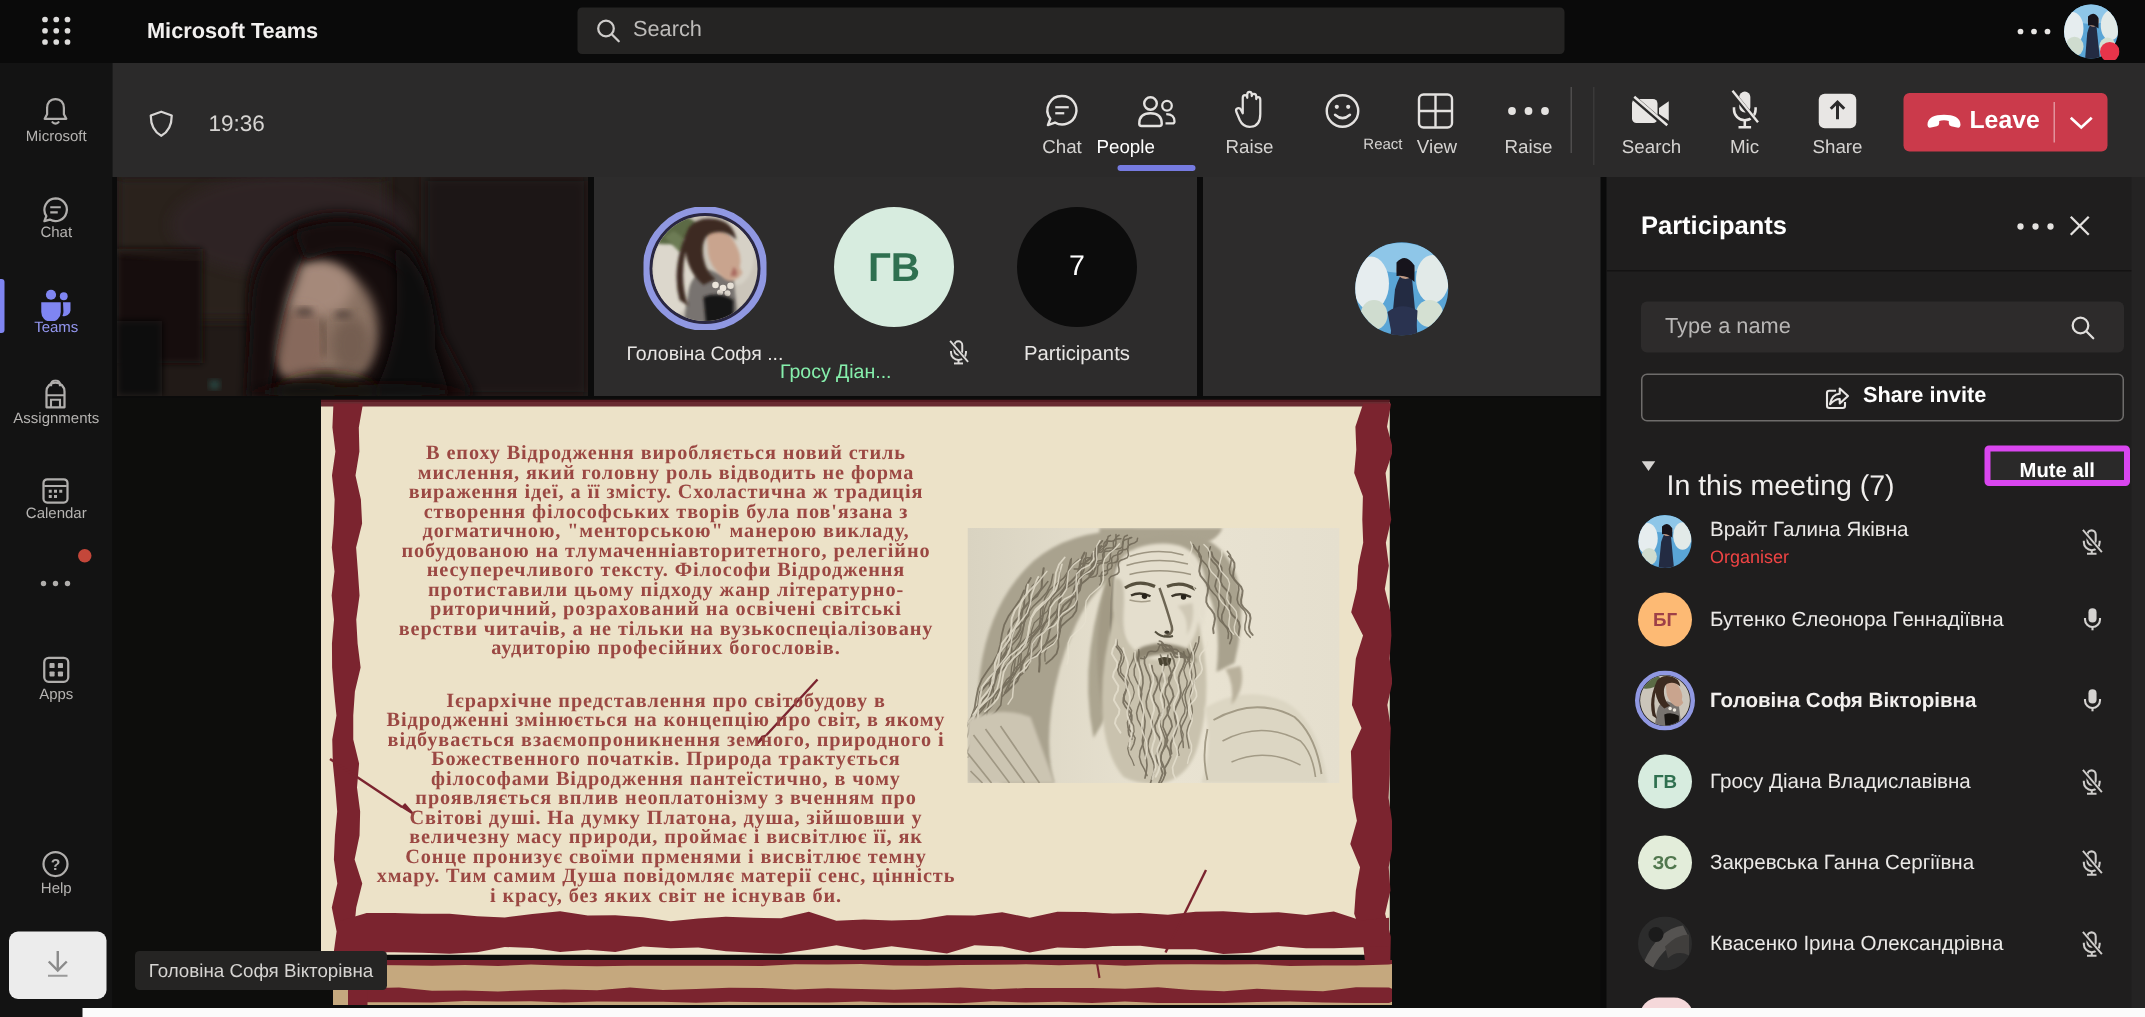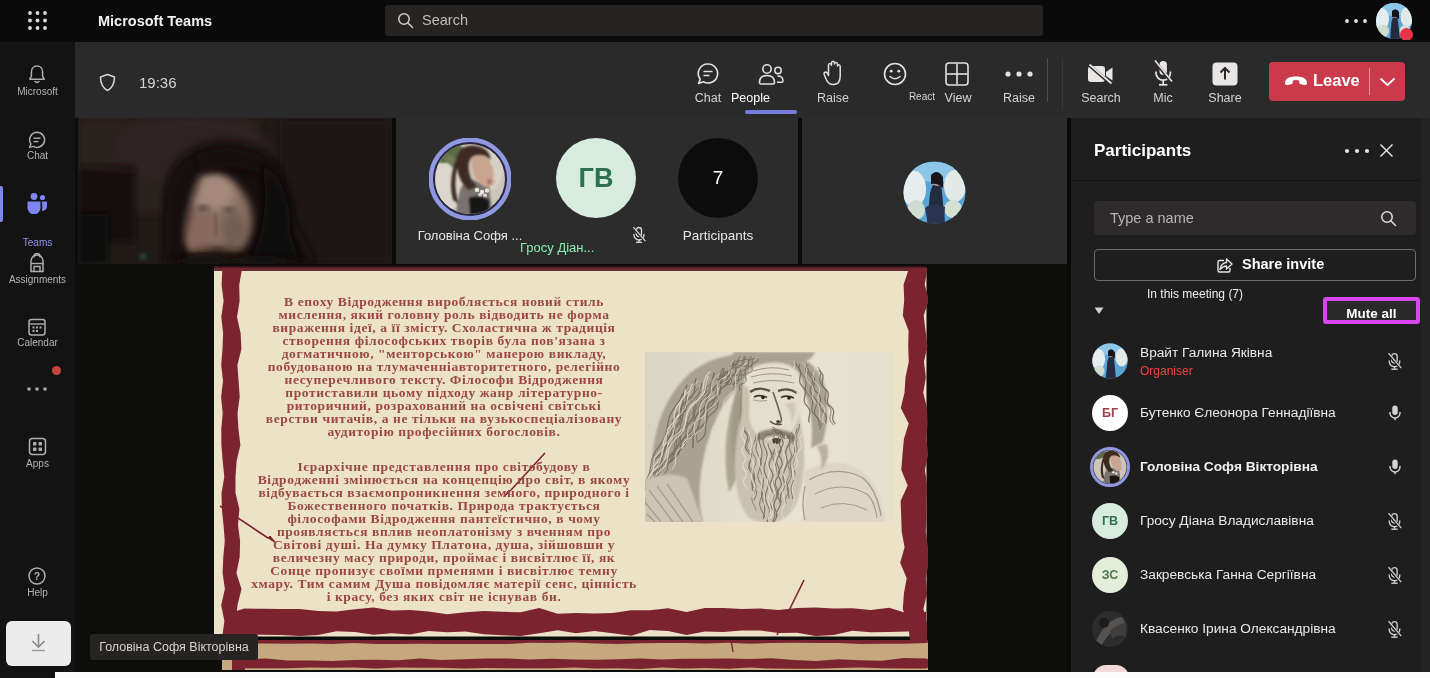--- a/index.html
+++ b/index.html
@@ -77,21 +77,21 @@
 
   <div class="abs" style="left:0;top:186px;width:3px;height:36px;background:#7f85f1;border-radius:0 2px 2px 0;"></div>
   <svg class="abs" style="left:25px;top:192px;" width="24" height="22" viewBox="0 0 24 22">
     <g fill="#7f85f1">
       <circle cx="9" cy="4.5" r="3.4"></circle>
       <circle cx="17.5" cy="5.5" r="2.6"></circle>
       <path d="M2.5 9.5 L15.5 9.5 L15.5 16 A6.5 6.5 0 0 1 2.5 16 Z"></path>
       <path d="M17 9.5 L22 9.5 L22 15 A4.2 4.2 0 0 1 16.6 18.6 C17 17.8 17.3 16.6 17.3 15.6 Z"></path>
     </g>
   </svg>
-  <div class="abs" style="left:0;top:213px;width:75px;text-align:center;color:#9497f0;font-size:10px;margin-top:24px;">Teams</div>
+  <div class="abs" style="left:0;top:213px;width:75px;text-align:center;color:#9497f0;font-size:10px;">Teams</div>
 
   <svg class="abs" style="left:27px;top:253px;" width="20" height="22" viewBox="0 0 20 22">
     <path d="M7 4.5 L7 3.5 A3 3 0 0 1 13 3.5 L13 4.5" fill="none" stroke="#b0aeac" stroke-width="1.5"></path>
     <path d="M4 8 A6 6 0 0 1 16 8 L16 18.5 L4 18.5 Z" fill="none" stroke="#b0aeac" stroke-width="1.5" stroke-linejoin="round"></path>
     <path d="M7 18.5 L7 13.5 L13 13.5 L13 18.5" fill="none" stroke="#b0aeac" stroke-width="1.4"></path>
     <path d="M4 10.5 L16 10.5" fill="none" stroke="#b0aeac" stroke-width="1.4"></path>
   </svg>
   <div class="abs" style="left:0;top:274px;width:75px;text-align:center;color:#b5b3b1;font-size:10px;">Assignments</div>
 
   <svg class="abs" style="left:27px;top:317px;" width="20" height="20" viewBox="0 0 20 20">
@@ -534,21 +534,21 @@
   <div class="abs" style="left:1094px;top:249px;width:322px;height:32px;border:1px solid #6e6c6b;border-radius:4px;"></div>
   <svg class="abs" style="left:1216px;top:256px;" width="18" height="18" viewBox="0 0 18 18">
     <path d="M10.5 6.5 Q5 7 4 13.5 Q7.5 9.8 10.5 10 L10.5 13 L16 8 L10.5 3 Z" fill="none" stroke="#e8e6e4" stroke-width="1.4" stroke-linejoin="round"></path>
     <path d="M8 4.5 L3.5 4.5 Q2 4.5 2 6 L2 14.5 Q2 16 3.5 16 L12.5 16 Q14 16 14 14.5 L14 12" fill="none" stroke="#e8e6e4" stroke-width="1.4"></path>
   </svg>
   <div class="abs" style="left:1242px;top:256px;color:#fff;font-size:14.5px;font-weight:bold;">Share invite</div>
 
   <svg class="abs" style="left:1094px;top:306px;" width="10" height="9" viewBox="0 0 10 9">
       <path d="M0.5 1.5 L9.5 1.5 L5 8 Z" fill="#d5d3d1"></path>
     </svg>
-  <div class="abs" style="left:1111px;top:287px;color:#f0eeec;font-size:12px;margin-left:36px;">In this meeting (7)</div>
+  <div class="abs" style="left:1111px;top:314px;color:#f0eeec;font-size:19px;">In this meeting (7)</div>
   <div class="abs" style="left:1323px;top:297px;width:97px;height:27px;background:#2a2929;border:4px solid #d946ef;border-radius:3px;color:#fff;font-size:13.5px;font-weight:bold;text-align:center;line-height:25px;">Mute all</div>
 
   <svg class="abs" style="left:1092px;top:343px;" width="36" height="36" viewBox="0 0 63 63">
     <defs>
         <clipPath id="cr1">
           <circle cx="31.5" cy="31.5" r="31"></circle>
         </clipPath>
       </defs>
     <g clip-path="url(#cr1)">
       <rect width="63" height="63" fill="#5aa5d6"></rect>
@@ -565,21 +565,21 @@
   <div class="abs" style="left:1140px;top:364px;color:#ef4444;font-size:12px;">Organiser</div>
   <svg class="abs" style="left:1385px;top:352px;" width="19" height="19" viewBox="0 0 18 18">
     <rect x="6.3" y="1.5" width="5.2" height="9" rx="2.6" fill="none" stroke="#cfcdcb" stroke-width="1.3"></rect>
     <path d="M4 8 L4 9 A5 5 0 0 0 14 9 L14 8" fill="none" stroke="#cfcdcb" stroke-width="1.3"></path>
     <line x1="9" y1="14" x2="9" y2="16" stroke="#cfcdcb" stroke-width="1.3"></line>
     <line x1="6" y1="16.3" x2="12" y2="16.3" stroke="#cfcdcb" stroke-width="1.3"></line>
     <line x1="3" y1="1.5" x2="15" y2="15.5" stroke="#1f1e1e" stroke-width="2.6"></line>
     <line x1="3.4" y1="1.2" x2="15.4" y2="15.2" stroke="#cfcdcb" stroke-width="1.2"></line>
   </svg>
 
-  <div class="abs" style="left:1092px;top:395px;width:36px;height:36px;border-radius:50%;background:#ffffff;color:#9e4048;font-size:12.5px;font-weight:bold;text-align:center;line-height:36px;">БГ</div>
+  <div class="abs" style="left:1092px;top:395px;width:36px;height:36px;border-radius:50%;background:#fdba74;color:#9e4048;font-size:12.5px;font-weight:bold;text-align:center;line-height:36px;">БГ</div>
   <div class="abs" style="left:1140px;top:405px;color:#ebe9e7;font-size:13.7px;">Бутенко Єлеонора Геннадіївна</div>
   <svg class="abs" style="left:1386px;top:404px;" width="18" height="18" viewBox="0 0 18 18">
     <rect x="6.3" y="1.5" width="5.4" height="9.5" rx="2.7" fill="#d5d3d1"></rect>
     <path d="M4 8 L4 9 A5 5 0 0 0 14 9 L14 8" fill="none" stroke="#d5d3d1" stroke-width="1.4"></path>
     <line x1="9" y1="14" x2="9" y2="16.2" stroke="#d5d3d1" stroke-width="1.4"></line>
   </svg>
 
   <svg class="abs" style="left:1090px;top:447px;" width="40" height="40" viewBox="0 0 82 82">
     <defs>
         <clipPath id="cr3">

